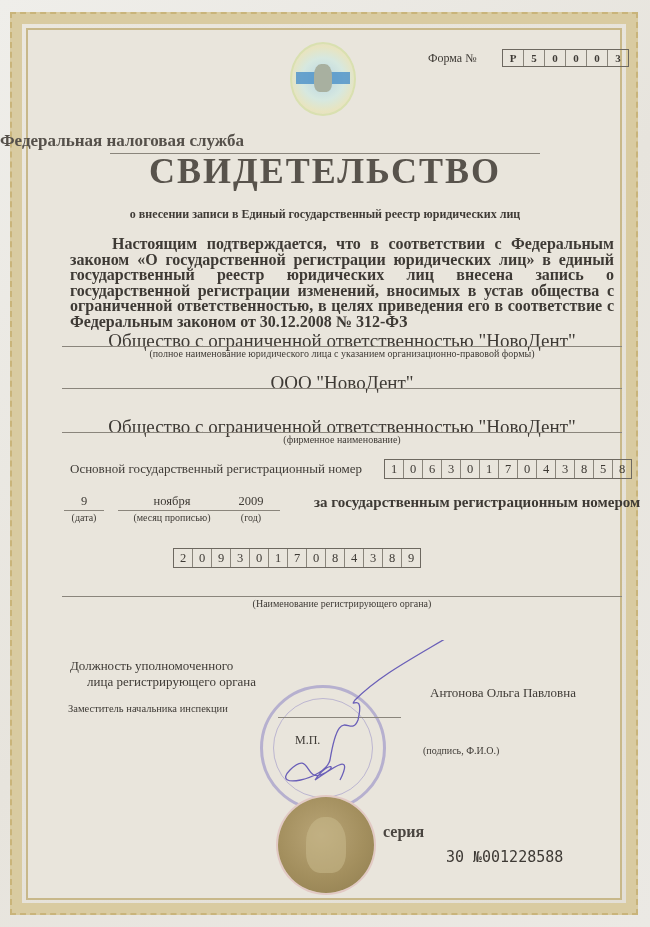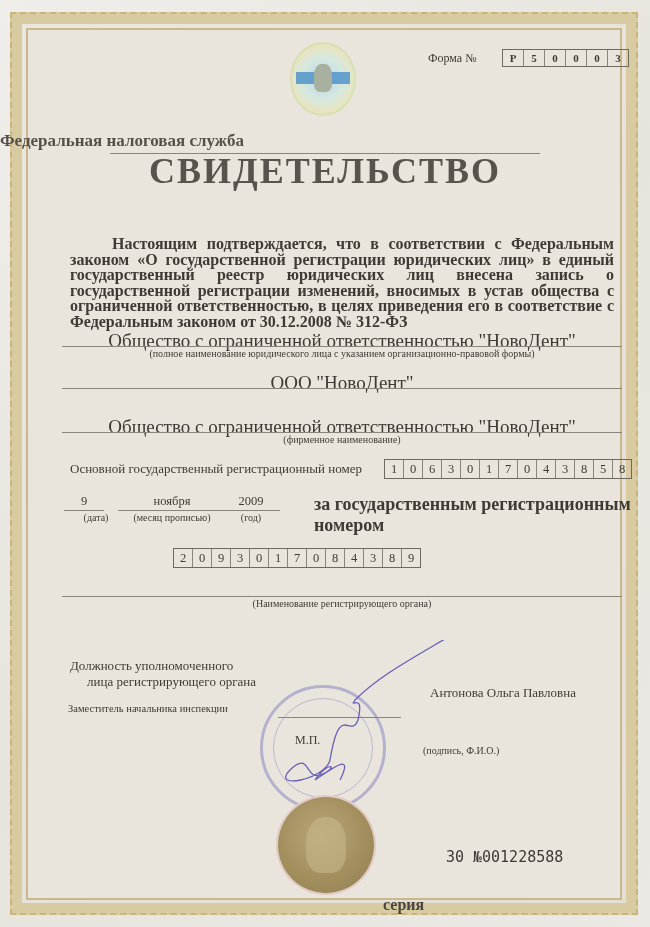--- a/index.html
+++ b/index.html
@@ -31,29 +31,29 @@
   .subtitle { left:0; width:650px; top:207px; text-align:center; font-size:12px; font-weight:bold; }
   .body-text { left:70px; top:236px; width:544px; font-size:16px; font-weight:bold; line-height:15.5px; text-align:justify; text-indent:42px; }
   .field { left:70px; width:544px; text-align:center; font-size:19px; }
   .caption { left:70px; width:544px; text-align:center; font-size:10px; }
   .ogrn-label { left:70px; top:461px; font-size:13px; }
   .ogrn-boxes { left:384px; top:459px; display:flex; border:1px solid #6d6860; }
   .ogrn-boxes .cell, .grn-boxes .cell { width:18px; height:18px; line-height:18px; font-weight:normal; font-size:12.5px; }
   .grn-boxes { left:173px; top:548px; display:flex; border:1px solid #6d6860; }
   .date-val { top:494px; font-size:12.5px; text-align:center; }
   .date-cap { top:512px; font-size:10px; text-align:center; }
-  .za { left:314px; top:494px; font-size:18px; font-weight:bold; }
+  .za { left:314px; top:494px; font-size:15px; font-weight:bold; }
   .stamp { left:260px; top:685px; width:120px; height:120px; border-radius:50%; border:3px solid rgba(120,110,190,.45); }
   .stamp::after { content:""; position:absolute; inset:10px; border-radius:50%; border:1px solid rgba(120,110,190,.4); }
   .seal { left:278px; top:797px; width:96px; height:96px; border-radius:50%;
           background: radial-gradient(circle at 45% 40%, #b9a577 0%, #a38f5e 55%, #8f7d4f 100%);
           box-shadow:0 0 0 2px #e2c9c4; }
   .seal-eagle { position:absolute; left:28px; top:20px; width:40px; height:56px; border-radius:45% 45% 35% 35%; background:rgba(200,185,140,.55); }
   .signature { left:230px; top:640px; width:240px; height:160px; }
-  .serial-label { left:383px; top:896px; font-size:16px; font-weight:bold; color:#4a4540; }
+  .serial-label { left:383px; top:823px; font-size:16px; font-weight:bold; color:#4a4540; }
   .serial-series { left:446px; top:848px; font-size:15px; font-family:"DejaVu Sans Mono", monospace; }
   .serial-number { left:473px; top:848px; font-size:15px; font-family:"DejaVu Sans Mono", monospace; }
 </style>
 </head>
 <body>
 
 <div class="page">
   <div class="border-outer"></div>
   <div class="border-inner"></div>
 
@@ -68,20 +68,21 @@
     <div class="cell">5</div>
     <div class="cell">0</div>
     <div class="cell">0</div>
     <div class="cell">0</div>
     <div class="cell">3</div>
   </div>
 
   <div class="abs fns">Федеральная налоговая служба</div>
   <div class="rule" style="left:110px; top:153px; width:430px;"></div>
   <div class="abs title">СВИДЕТЕЛЬСТВО</div>
+  <div class="abs subtitle">о внесении записи в Единый государственный реестр юридических лиц</div>
 
   <div class="abs body-text">Настоящим подтверждается, что в соответствии с Федеральным законом «О государственной регистрации юридических лиц» в единый государственный реестр юридических лиц внесена запись о государственной регистрации изменений, вносимых в устав общества с ограниченной ответственностью, в целях приведения его в соответствие с Федеральным законом от 30.12.2008 № 312-ФЗ</div>
 
   <div class="abs field" style="top:330px;">Общество с ограниченной ответственностью "НовоДент"</div>
   <div class="rule" style="left:62px; top:346px; width:560px;"></div>
   <div class="abs caption" style="top:348px;">(полное наименование юридического лица с указанием организационно-правовой формы)</div>
 
   <div class="abs field" style="top:372px;">ООО "НовоДент"</div>
   <div class="rule" style="left:62px; top:388px; width:560px;"></div>
 
@@ -101,21 +102,21 @@
     <div class="cell">0</div>
     <div class="cell">4</div>
     <div class="cell">3</div>
     <div class="cell">8</div>
     <div class="cell">5</div>
     <div class="cell">8</div>
   </div>
 
   <div class="abs date-val" style="left:64px; width:40px;">9</div>
   <div class="rule" style="left:64px; top:510px; width:40px;"></div>
-  <div class="abs date-cap" style="left:76px; width:40px;">(дата)</div>
+  <div class="abs date-cap" style="left:64px; width:40px;">(дата)</div>
 
   <div class="abs date-val" style="left:118px; width:108px;">ноября</div>
   <div class="rule" style="left:118px; top:510px; width:108px;"></div>
   <div class="abs date-cap" style="left:118px; width:108px;">(месяц прописью)</div>
 
   <div class="abs date-val" style="left:222px; width:58px;">2009</div>
   <div class="rule" style="left:222px; top:510px; width:58px;"></div>
   <div class="abs date-cap" style="left:222px; width:58px;">(год)</div>
 
   <div class="abs za">за государственным регистрационным номером</div>

